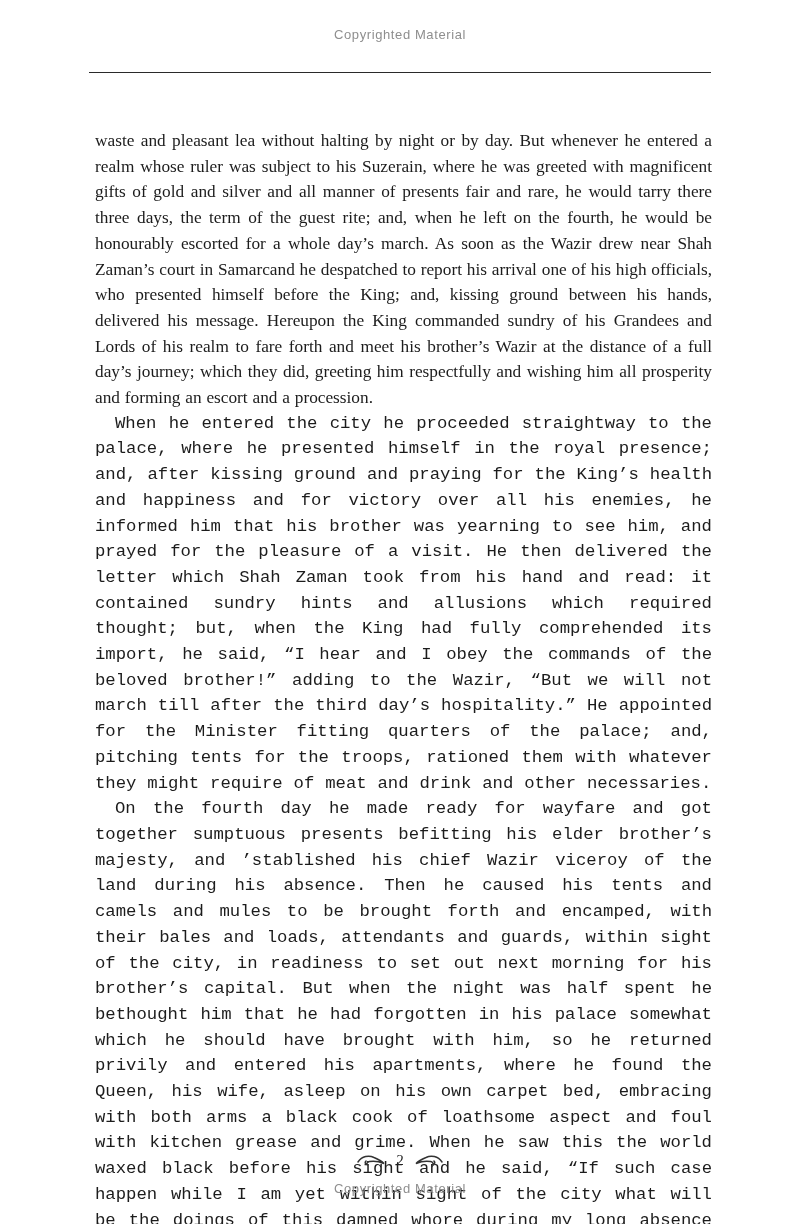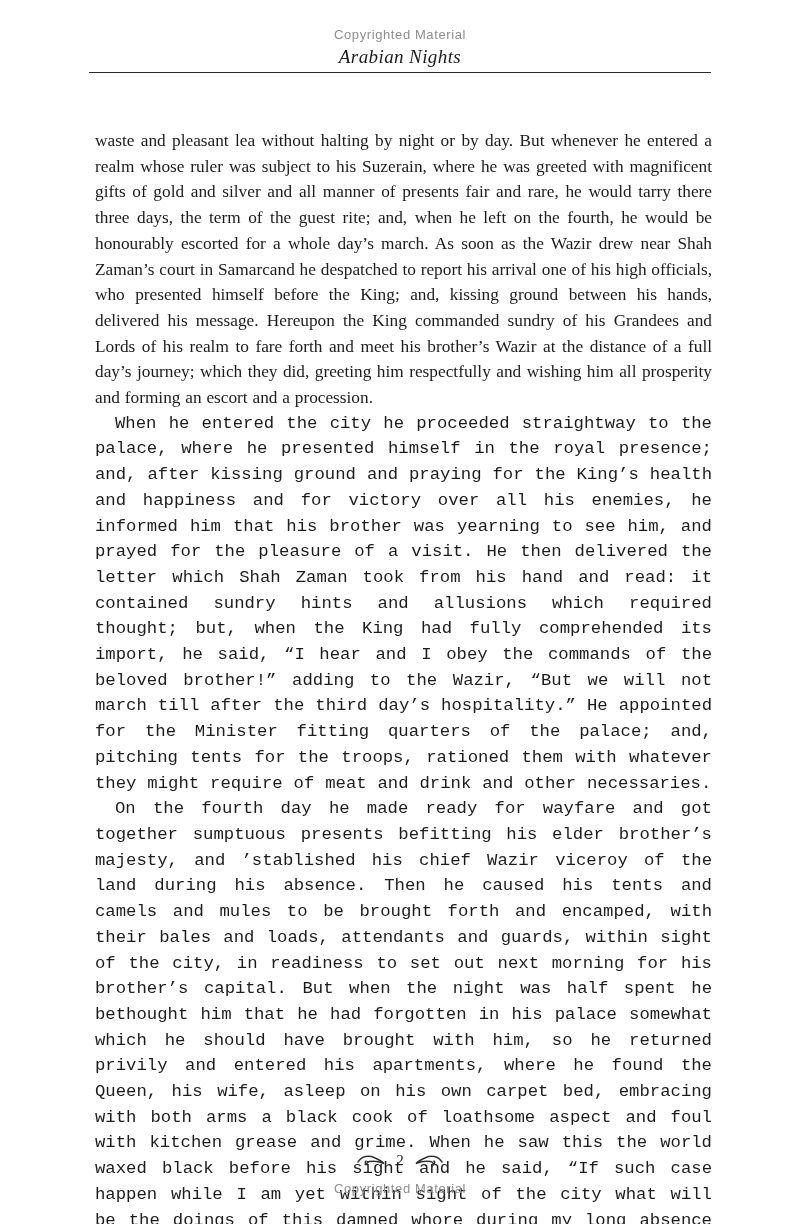--- a/index.html
+++ b/index.html
@@ -89,21 +89,20 @@
   .flourish svg { display: block; }
   .flourish.right svg { transform: scaleX(-1); }
 </style>
 </head>
 <body>
 
 <div class="page">
 
   <div class="copyright top">Copyrighted Material</div>
 
-  <div class="running-title">Arabian Nights</div>
 
   <hr class="header-rule">
 
   <div class="text-block">
     <p class="para">waste and pleasant lea without halting by night or by day. But whenever he entered a realm whose ruler was subject to his Suzerain, where he was greeted with magnificent gifts of gold and silver and all manner of presents fair and rare, he would tarry there three days, the term of the guest rite; and, when he left on the fourth, he would be honourably escorted for a whole day’s march. As soon as the Wazir drew near Shah Zaman’s court in Samarcand he despatched to report his arrival one of his high officials, who presented himself before the King; and, kissing ground between his hands, delivered his message. Hereupon the King commanded sundry of his Grandees and Lords of his realm to fare forth and meet his brother’s Wazir at the distance of a full day’s journey; which they did, greeting him respectfully and wishing him all prosperity and forming an escort and a procession.</p>
     <p class="para indent">When he entered the city he proceeded straightway to the palace, where he presented himself in the royal presence; and, after kissing ground and praying for the King’s health and happiness and for victory over all his enemies, he informed him that his brother was yearning to see him, and prayed for the pleasure of a visit. He then delivered the letter which Shah Zaman took from his hand and read: it contained sundry hints and allusions which required thought; but, when the King had fully comprehended its import, he said, “I hear and I obey the commands of the beloved brother!” adding to the Wazir, “But we will not march till after the third day’s hospitality.” He appointed for the Minister fitting quarters of the palace; and, pitching tents for the troops, rationed them with whatever they might require of meat and drink and other necessaries.</p>
     <p class="para indent">On the fourth day he made ready for wayfare and got together sumptuous presents befitting his elder brother’s majesty, and ’stablished his chief Wazir viceroy of the land during his absence. Then he caused his tents and camels and mules to be brought forth and encamped, with their bales and loads, attendants and guards, within sight of the city, in readiness to set out next morning for his brother’s capital. But when the night was half spent he bethought him that he had forgotten in his palace somewhat which he should have brought with him, so he returned privily and entered his apartments, where he found the Queen, his wife, asleep on his own carpet bed, embracing with both arms a black cook of loathsome aspect and foul with kitchen grease and grime. When he saw this the world waxed black before his sight and he said, “If such case happen while I am yet within sight of the city what will be the doings of this damned whore during my long absence at my brother’s court?”</p>
   </div>
 
   <div class="pagenum-row">

